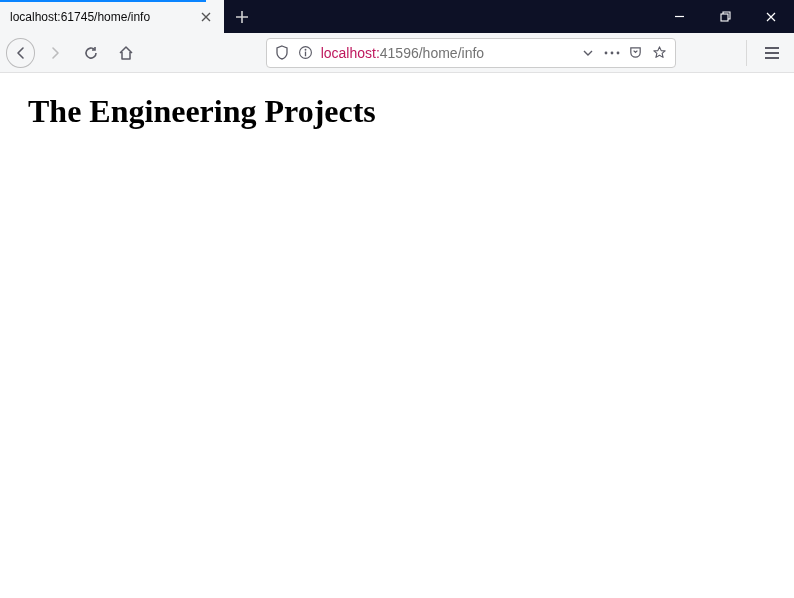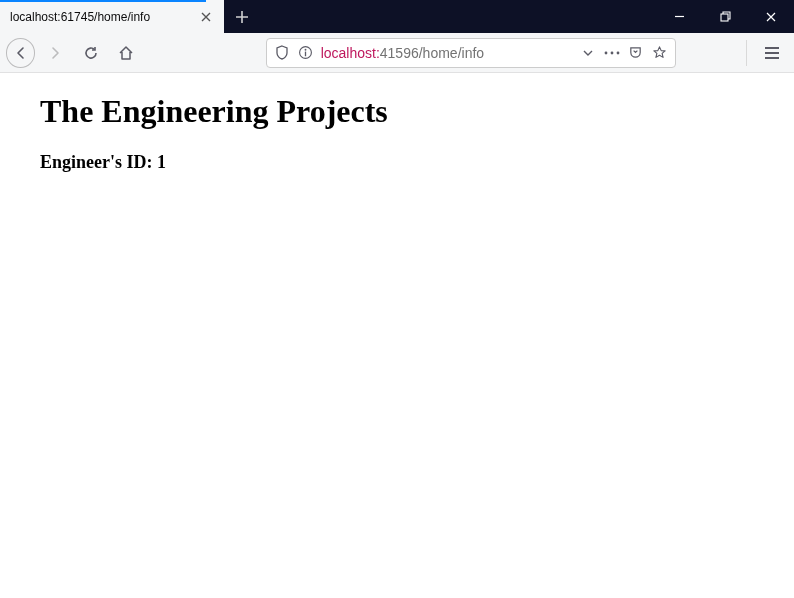--- a/index.html
+++ b/index.html
@@ -132,21 +132,21 @@
       overflow: hidden;
     }
     .url-text .host { color: #be185d; }
     .right-sep {
       width: 1px;
       height: 26px;
       background: #d9d9d9;
       margin: 0 6px;
     }
     .content {
-      padding: 20px 40px;
+      padding: 20px 28px;
       font-family: "Times New Roman", Times, serif;
       color: #000;
     }
     .content h1 {
       font-size: 32px;
       font-weight: bold;
       margin-bottom: 22px;
     }
     .content h3 {
       font-size: 18px;
@@ -260,14 +260,13 @@
   <div class="right-sep"></div>
   <div class="nav-btn">
     <svg width="16" height="14" viewBox="0 0 16 14">
         <path d="M1 2 H15 M1 7 H15 M1 12 H15" stroke="#5b5b66" stroke-width="1.8"></path>
       </svg>
   </div>
 </div>
 
 <div class="content">
   <h1>The Engineering Projects</h1>
-  <h3>Engineer's ID: 1</h3>
 </div>
 
 </body></html>

